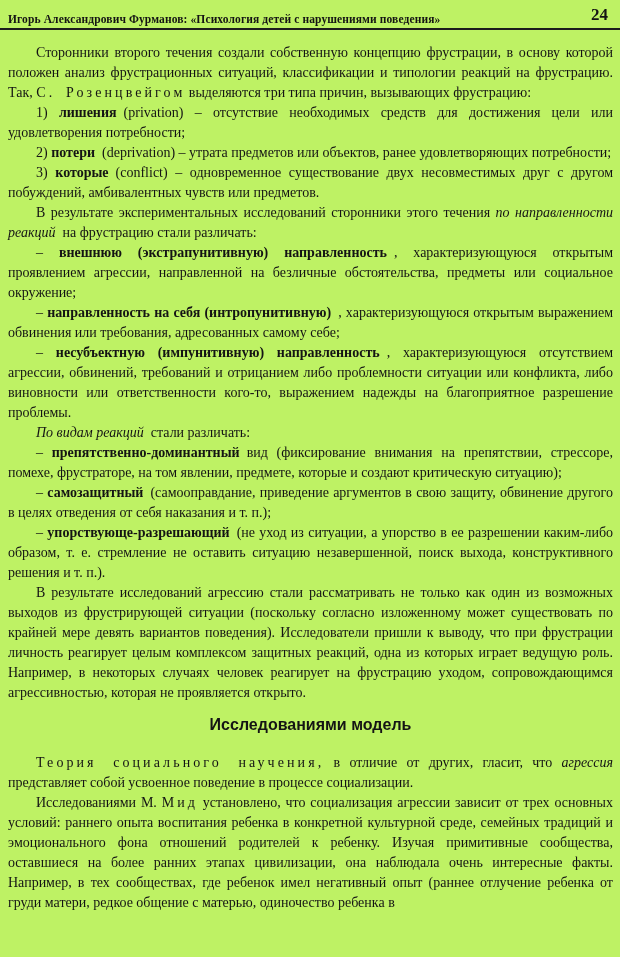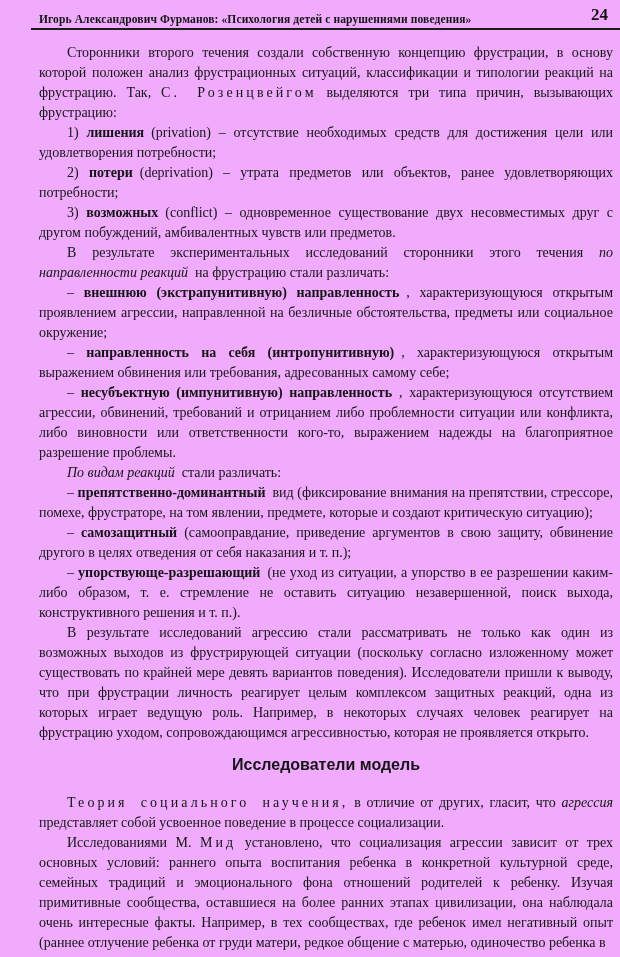--- a/index.html
+++ b/index.html
@@ -51,36 +51,36 @@
     margin: 12px 0 18px 0;
     line-height: 20px;
   }
   .run-i  { font-style: italic; }
   .run-bi { font-weight: bold; }
   .run-sp { letter-spacing: 0.22em; word-spacing: 0.3em; }
 </style>
 </head>
 <body>
 
-<div class="page" style="color: rgb(20, 20, 20); background: #f0abfc; padding-left: 31px;">
+<div class="page" style="color: rgb(20, 20, 20); background: #bef264;">
   <header class="running-header" style="border-bottom-color: rgb(28, 28, 28);">
     <span class="rh-title">Игорь Александрович Фурманов: «Психология детей с нарушениями поведения»</span>
     <span class="rh-page">24</span>
   </header>
   <main class="page-body">
       <p class="para"><span>Сторонники второго течения создали собственную концепцию фрустрации, в основу которой положен анализ фрустрационных ситуаций, классификации и типологии реакций на фрустрацию. Так, </span><span class="run-sp">С. Розенцвейгом</span><span> выделяются три типа причин, вызывающих фрустрацию:</span></p>
       <p class="para"><span>1) </span><span class="run-bi">лишения</span><span> (privation) – отсутствие необходимых средств для достижения цели или удовлетворения потребности;</span></p>
       <p class="para"><span>2) </span><span class="run-bi">потери</span><span> (deprivation) – утрата предметов или объектов, ранее удовлетворяющих потребности;</span></p>
-      <p class="para"><span>3) </span><span class="run-bi">возможных</span><span> (conflict) – одновременное существование двух несовместимых друг с другом побуждений, амбивалентных чувств или предметов.</span></p>
+      <p class="para"><span>3) </span><span class="run-bi">которые</span><span> (conflict) – одновременное существование двух несовместимых друг с другом побуждений, амбивалентных чувств или предметов.</span></p>
       <p class="para"><span>В результате экспериментальных исследований сторонники этого течения </span><span class="run-i">по направленности реакций</span><span> на фрустрацию стали различать:</span></p>
       <p class="para"><span>– </span><span class="run-bi">внешнюю (экстрапунитивную) направленность</span><span> , характеризующуюся открытым проявлением агрессии, направленной на безличные обстоятельства, предметы или социальное окружение;</span></p>
       <p class="para"><span>– </span><span class="run-bi">направленность на себя (интропунитивную)</span><span> , характеризующуюся открытым выражением обвинения или требования, адресованных самому себе;</span></p>
       <p class="para"><span>– </span><span class="run-bi">несубъектную (импунитивную) направленность</span><span> , характеризующуюся отсутствием агрессии, обвинений, требований и отрицанием либо проблемности ситуации или конфликта, либо виновности или ответственности кого-то, выражением надежды на благоприятное разрешение проблемы.</span></p>
       <p class="para"><span class="run-i">По видам реакций</span><span> стали различать:</span></p>
       <p class="para"><span>– </span><span class="run-bi">препятственно-доминантный</span><span> вид (фиксирование внимания на препятствии, стрессоре, помехе, фрустраторе, на том явлении, предмете, которые и создают критическую ситуацию);</span></p>
       <p class="para"><span>– </span><span class="run-bi">самозащитный</span><span> (самооправдание, приведение аргументов в свою защиту, обвинение другого в целях отведения от себя наказания и т. п.);</span></p>
       <p class="para"><span>– </span><span class="run-bi">упорствующе-разрешающий</span><span> (не уход из ситуации, а упорство в ее разрешении каким-либо образом, т. е. стремление не оставить ситуацию незавершенной, поиск выхода, конструктивного решения и т. п.).</span></p>
       <p class="para"><span>В результате исследований агрессию стали рассматривать не только как один из возможных выходов из фрустрирующей ситуации (поскольку согласно изложенному может существовать по крайней мере девять вариантов поведения). Исследователи пришли к выводу, что при фрустрации личность реагирует целым комплексом защитных реакций, одна из которых играет ведущую роль. Например, в некоторых случаях человек реагирует на фрустрацию уходом, сопровождающимся агрессивностью, которая не проявляется открыто.</span></p>
-      <h2 class="section-heading"><span>Исследователи модель</span></h2>
+      <h2 class="section-heading"><span>Исследованиями модель</span></h2>
       <p class="para"><span class="run-sp">Теория социального научения,</span><span> в отличие от других, гласит, что </span><span class="run-i">агрессия</span><span> представляет собой усвоенное поведение в процессе социализации.</span></p>
       <p class="para"><span>Исследованиями М. </span><span class="run-sp">Мид</span><span> установлено, что социализация агрессии зависит от трех основных условий: раннего опыта воспитания ребенка в конкретной культурной среде, семейных традиций и эмоционального фона отношений родителей к ребенку. Изучая примитивные сообщества, оставшиеся на более ранних этапах цивилизации, она наблюдала очень интересные факты. Например, в тех сообществах, где ребенок имел негативный опыт (раннее отлучение ребенка от груди матери, редкое общение с матерью, одиночество ребенка в</span></p>
     </main>
 </div>
 
 </body></html>

